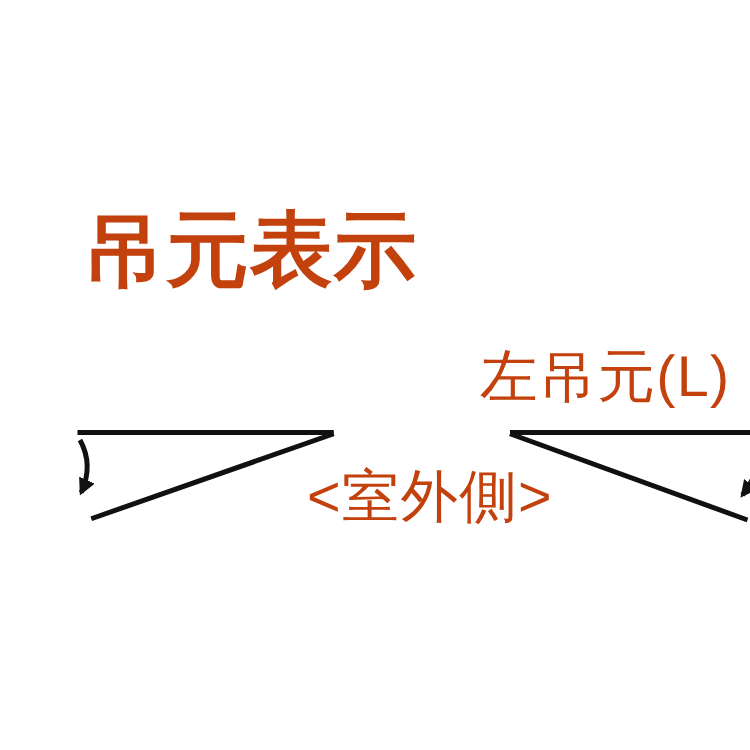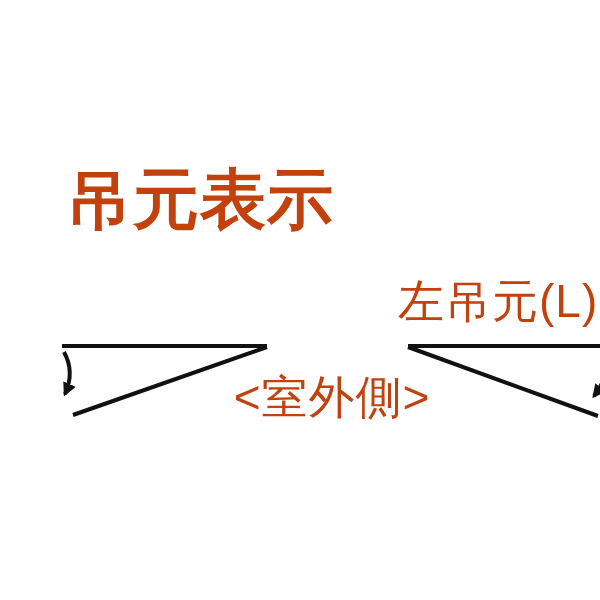--- a/index.html
+++ b/index.html
@@ -39,24 +39,24 @@
     position: absolute;
     top: 276px;
     margin: 0;
     font-size: 46px;
     font-weight: 400;
     letter-spacing: 1px;
     line-height: 1.1;
     white-space: nowrap;
   }
   .hinge-label.left  { left: 20px; }
-  .hinge-label.right { left: 358px; }
+  .hinge-label.right { left: 344px; }
   .center-label {
     position: absolute;
-    left: 292px;
+    left: 304px;
     top: 372px;
     transform: translateX(-50%);
     margin: 0;
     font-size: 46px;
     font-weight: 400;
     letter-spacing: 1px;
     line-height: 1.1;
     white-space: nowrap;
     text-align: right;
   }

